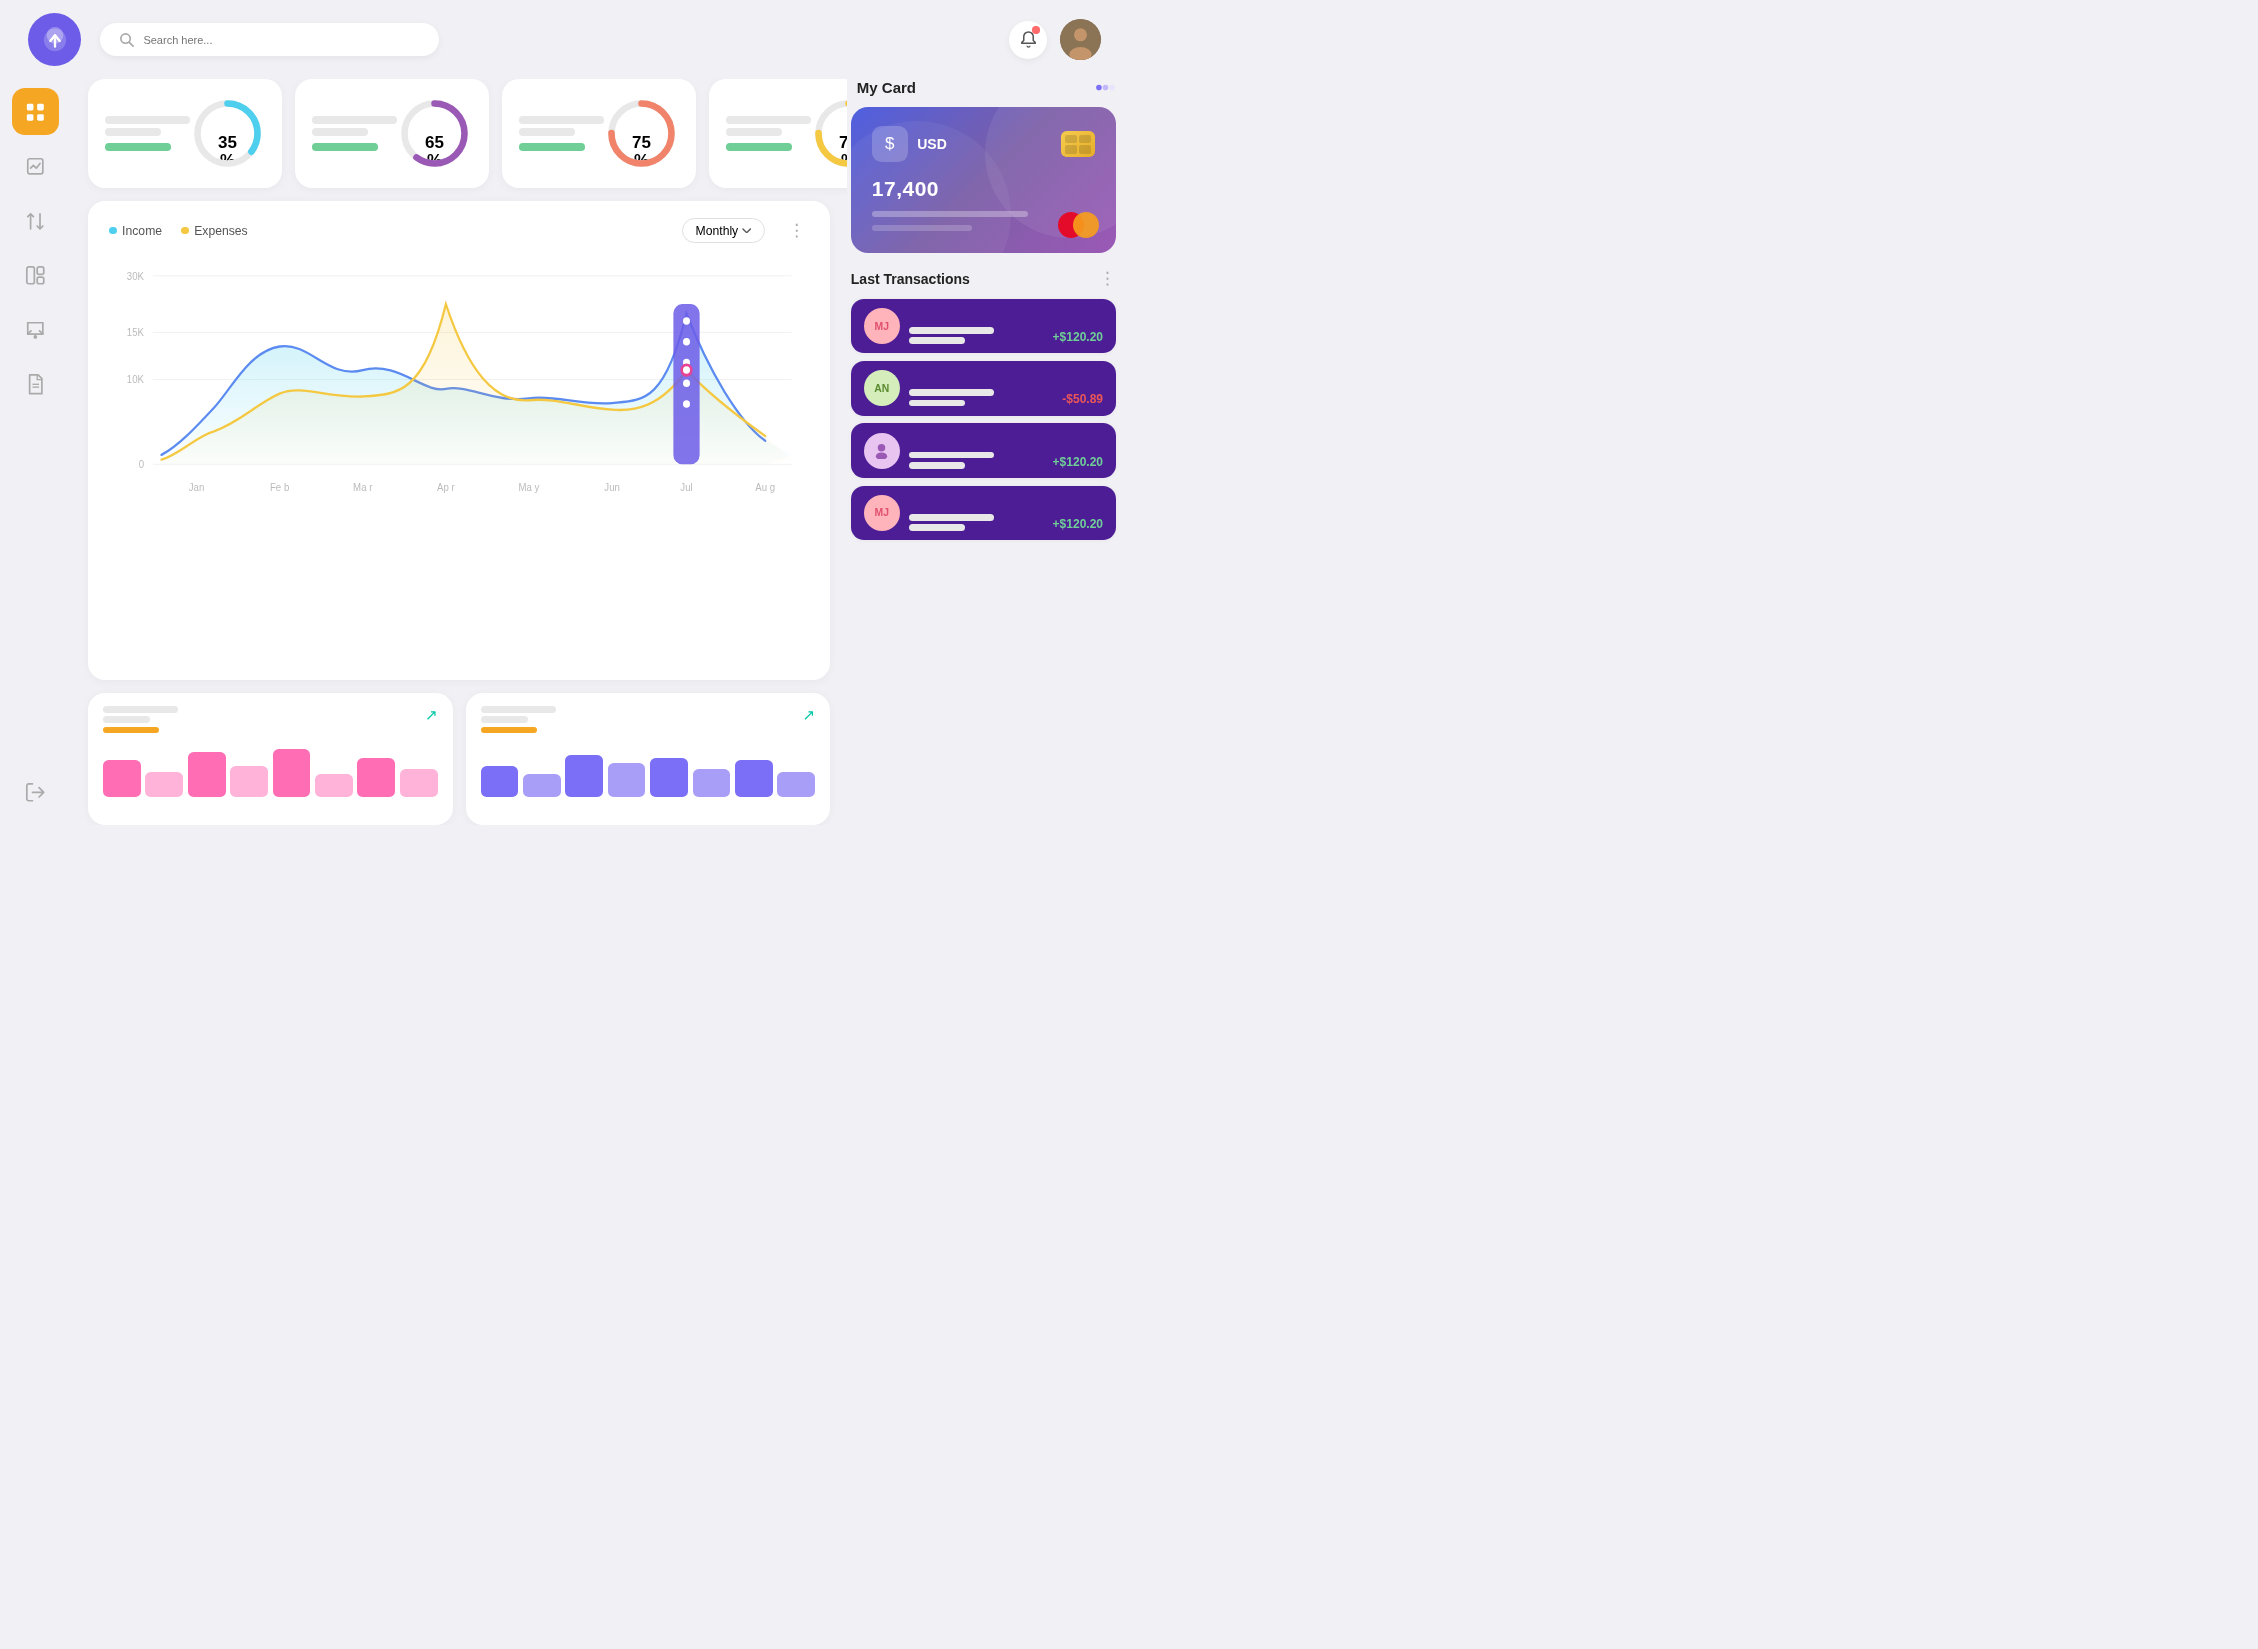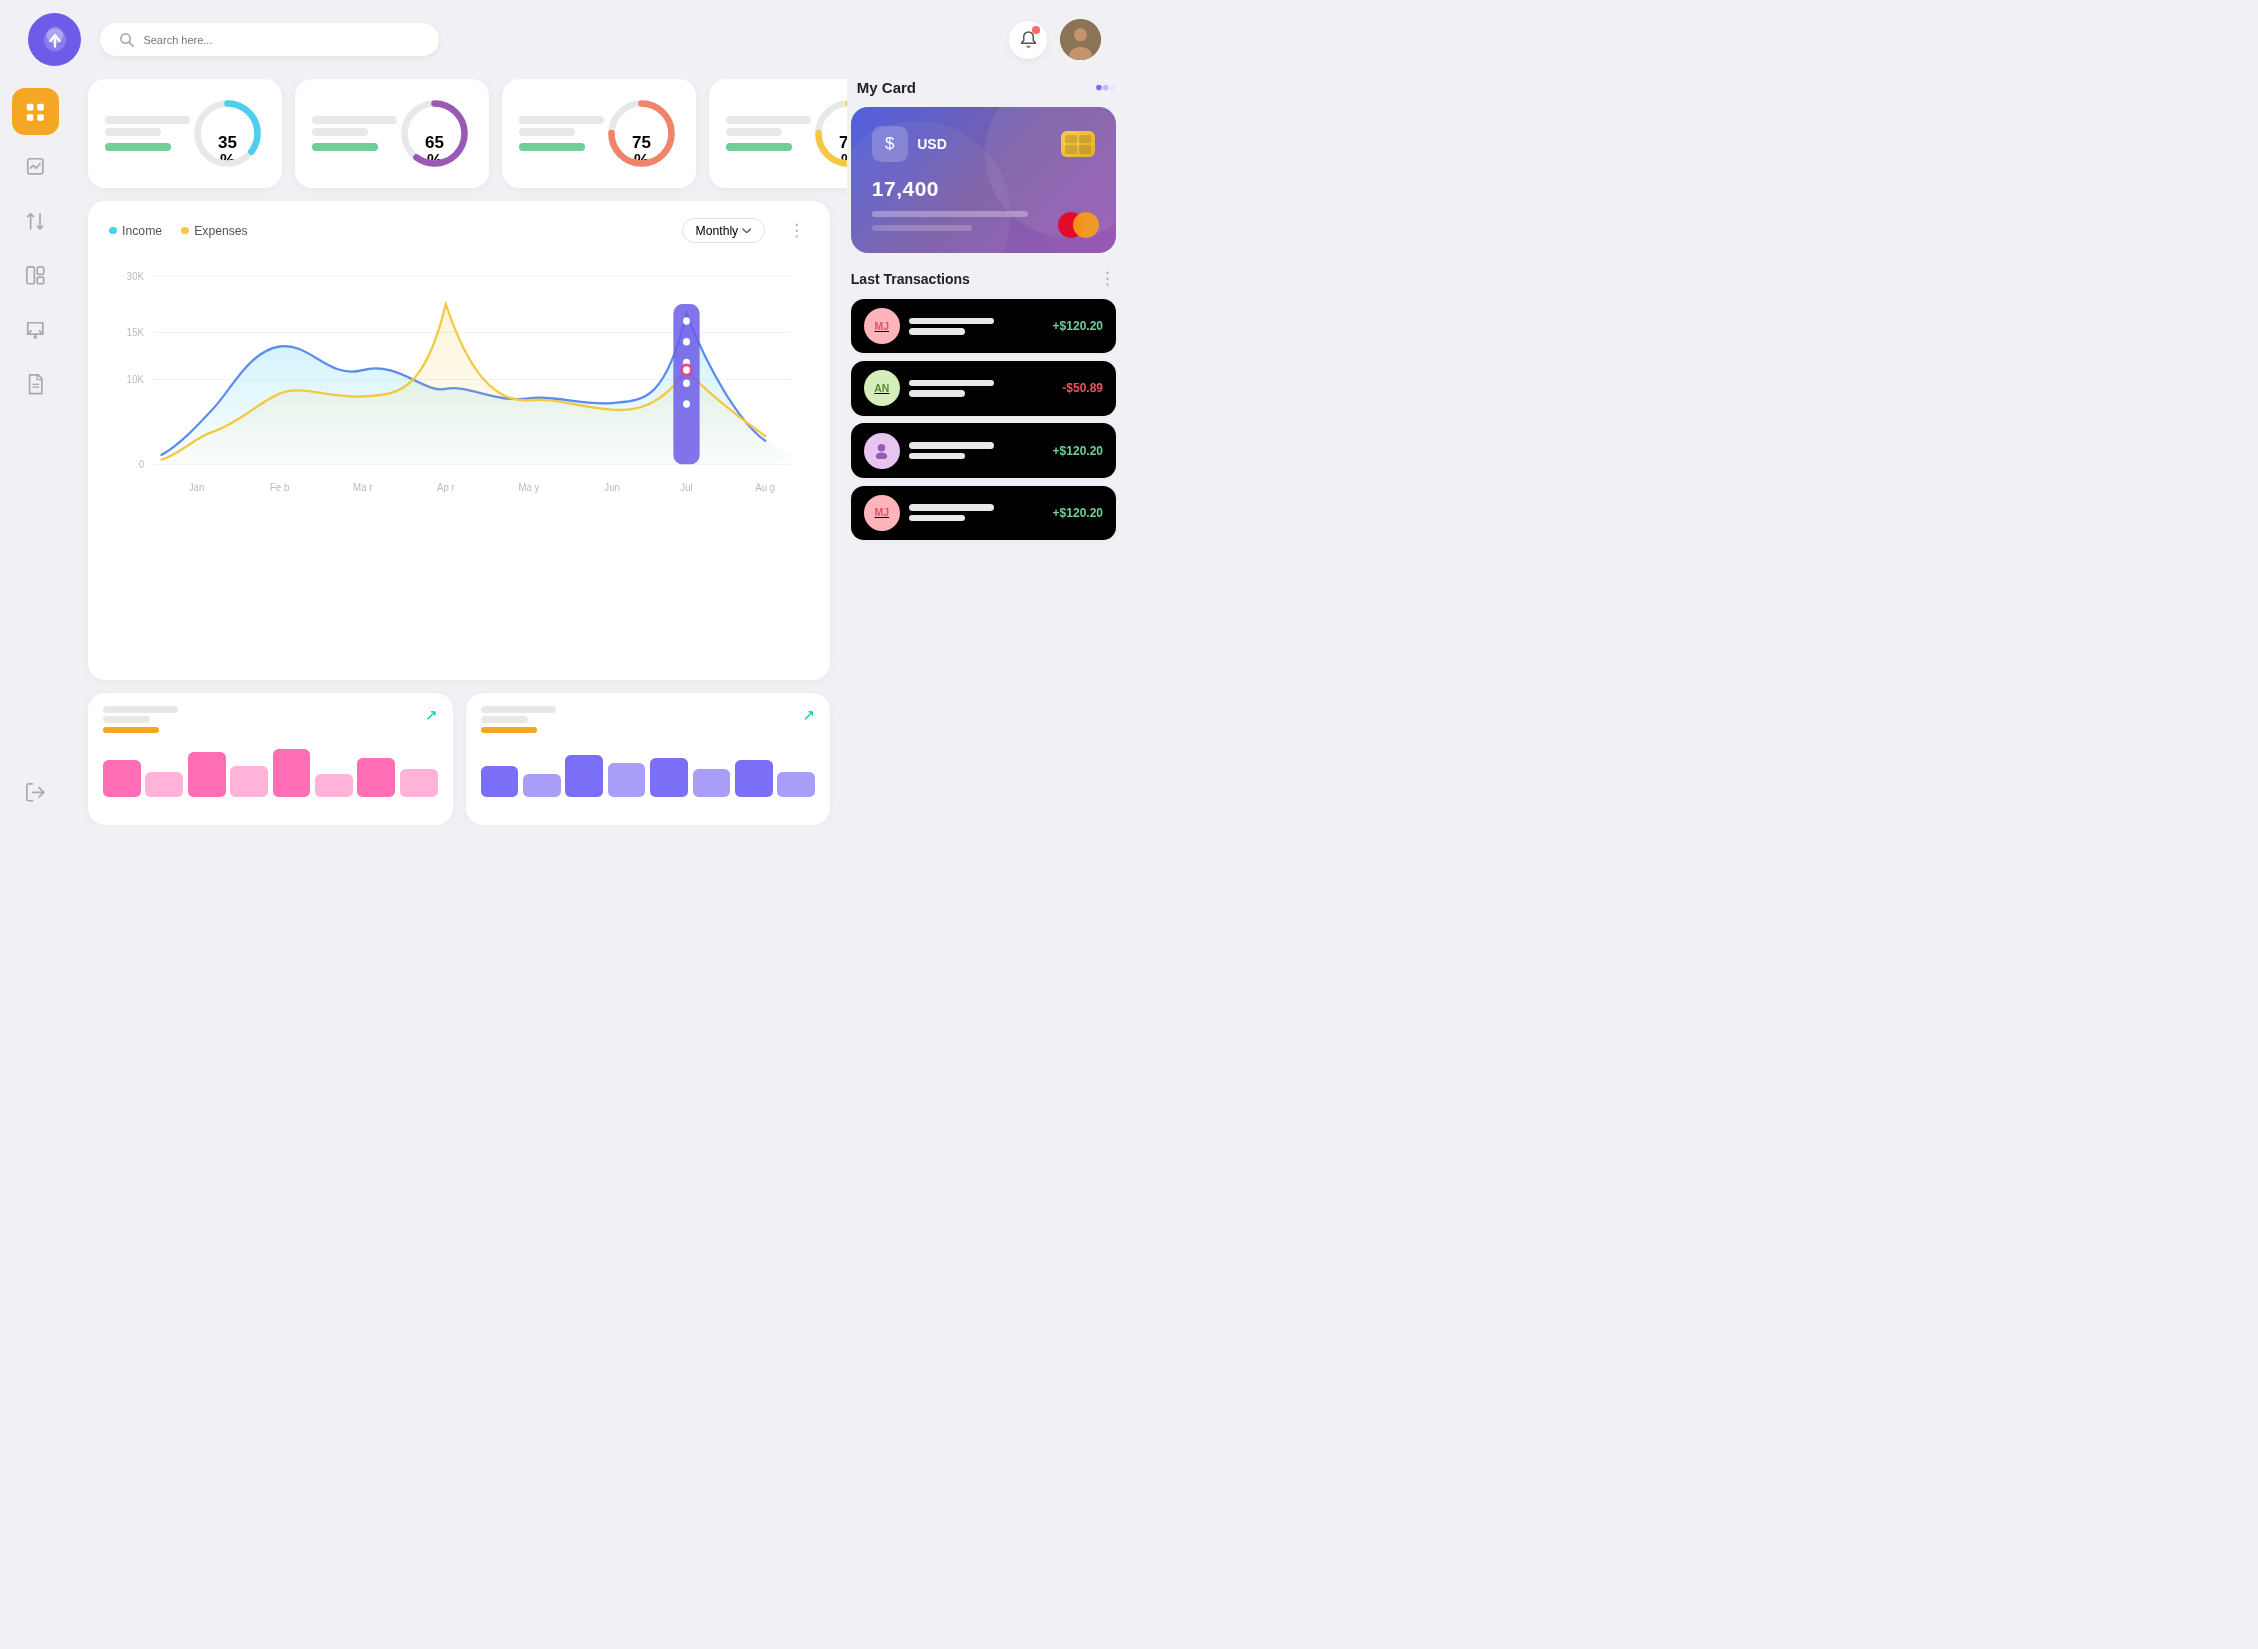--- a/index.html
+++ b/index.html
@@ -308,27 +308,26 @@
 
     
     .transactions-section {}
     .transactions-header {
       display: flex; align-items: center; justify-content: space-between;
       margin-bottom: 9.4px;
     }
     .transactions-title { font-size: 14px; font-weight: 700; color: #222; }
     .trans-more { color: #aaa; font-size: 17px; cursor: pointer; }
     .transaction-item {
-      display: flex; align-items: center; gap: 9.4px;
-      background: #000000;
+      display: flex; align-items: flex-end; gap: 9.4px;
+      background: #4c1d95;
       border-radius: 13px;
       padding: 9.4px 13px;
       margin-bottom: 7.5px;
       box-shadow: 0 0.9px 5.6px rgba(0,0,0,0.04);
-      text-decoration: underline;
     }
     .trans-avatar {
       width: 36px; height: 36px;
       border-radius: 50%;
       display: flex; align-items: center; justify-content: center;
       font-size: 10.4px; font-weight: 700; color: white;
       flex-shrink: 0;
     }
     .trans-lines { flex: 1; display: flex; flex-direction: column; gap: 3.8px; }
     .trans-line { height: 6.6px; border-radius: 3.8px; background: #e8e8e8; }

